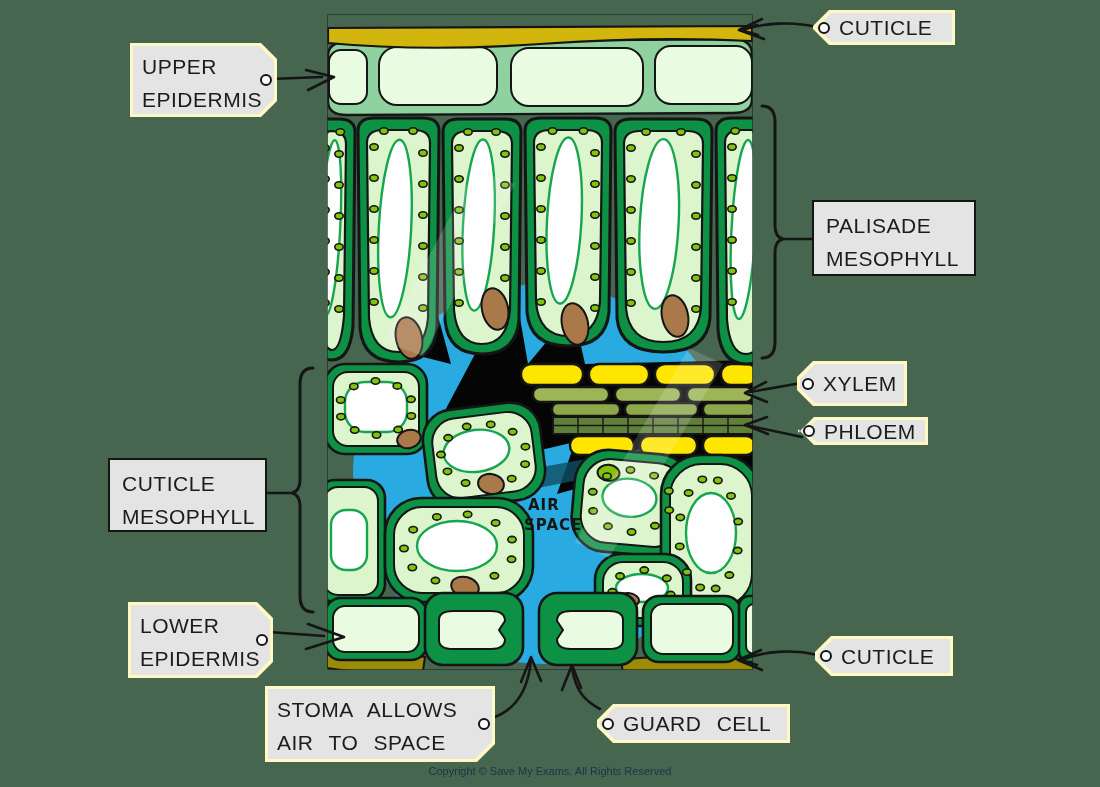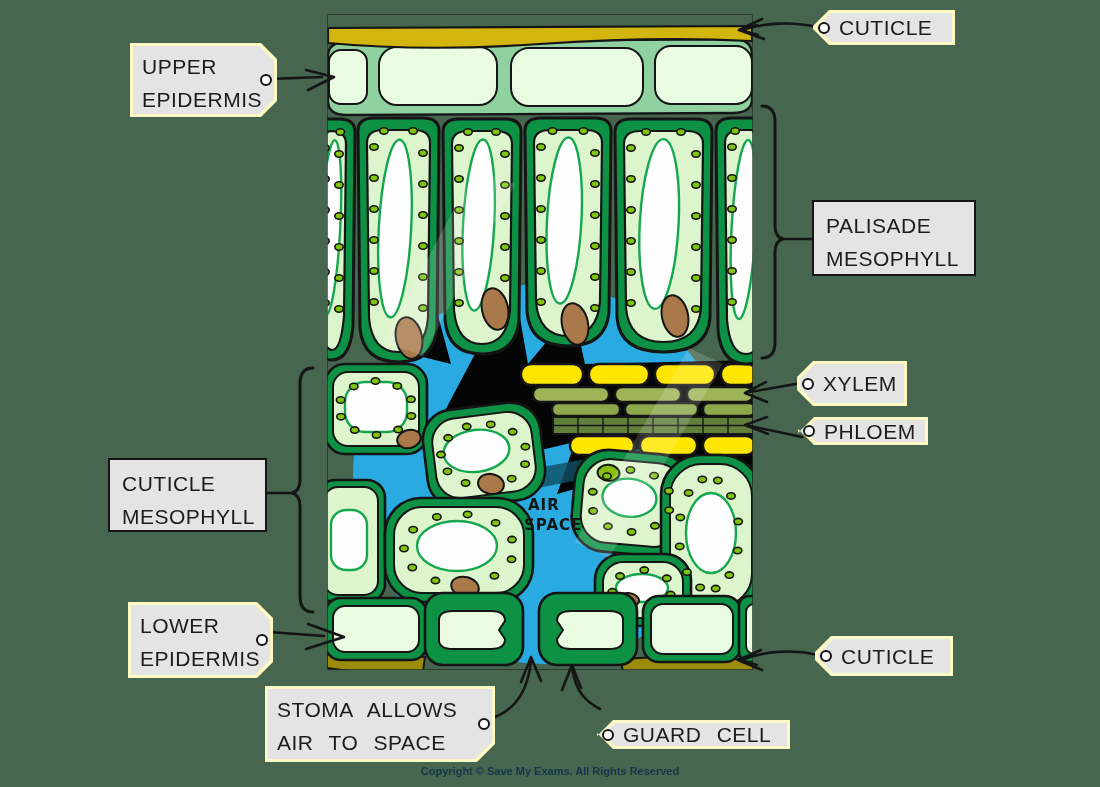--- a/index.html
+++ b/index.html
@@ -19,21 +19,21 @@
   .wspace{word-spacing:9px;}
   .hole{position:absolute;z-index:3;top:50%;width:8px;height:8px;border:2.2px solid #151515;border-radius:50%;background:#fdfdfd;transform:translateY(-50%);}
   .hole-r{right:5px;} .hole-l{left:5px;}
   
   .wall{fill:#0d9144;stroke:#151515;stroke-width:2.6;}
   .cyt{fill:#ddf5cd;stroke:#151515;stroke-width:2;}
   .vac{fill:#fdfefd;stroke:#16a64f;stroke-width:2.4;}
   .epi-fill{fill:#e9fbe0;stroke:#151515;stroke-width:2;}
   .ln{fill:none;stroke:#151515;stroke-width:2.6;stroke-linecap:round;stroke-linejoin:round;}
   .br{fill:none;stroke:#151515;stroke-width:3;stroke-linecap:round;}
-  .copyright{position:absolute;left:0;right:0;top:765px;text-align:center;font-size:11px;font-weight:700;color:#16364b;}
+  .copyright{position:absolute;left:0;right:0;top:765px;text-align:center;font-size:11px;font-weight:400;color:#16364b;}
 </style>
 </head>
 <body style="background: rgb(71, 102, 79);">
 
 <div class="page">
 
   <svg class="leaf-svg" width="430" height="660" viewBox="0 0 430 660">
     <defs>
       <clipPath id="frame">
           <rect x="2.5" y="2.5" width="425" height="655"></rect>
@@ -442,21 +442,21 @@
 
   <div class="tag notch-br" style="left:265px;top:686px;width:230px;height:76px">
     <div class="tag-fill notch-br"></div>
     <span class="hole hole-r"></span>
     <div class="tag-text wspace">
         <div>STOMA ALLOWS</div>
         <div>AIR TO SPACE</div>
       </div>
   </div>
 
-  <div class="tag notch-l vcenter" style="left:597px;top:720px;width:193px;height:29px">
+  <div class="tag notch-l vcenter" style="left:597px;top:704px;width:193px;height:39px">
     <div class="tag-fill notch-l"></div>
     <span class="hole hole-l"></span>
     <div class="tag-text wspace">GUARD CELL</div>
   </div>
 
   <div class="tag notch-l vcenter" style="left:815px;top:636px;width:138px;height:40px">
     <div class="tag-fill notch-l"></div>
     <span class="hole hole-l"></span>
     <div class="tag-text">CUTICLE</div>
   </div>

